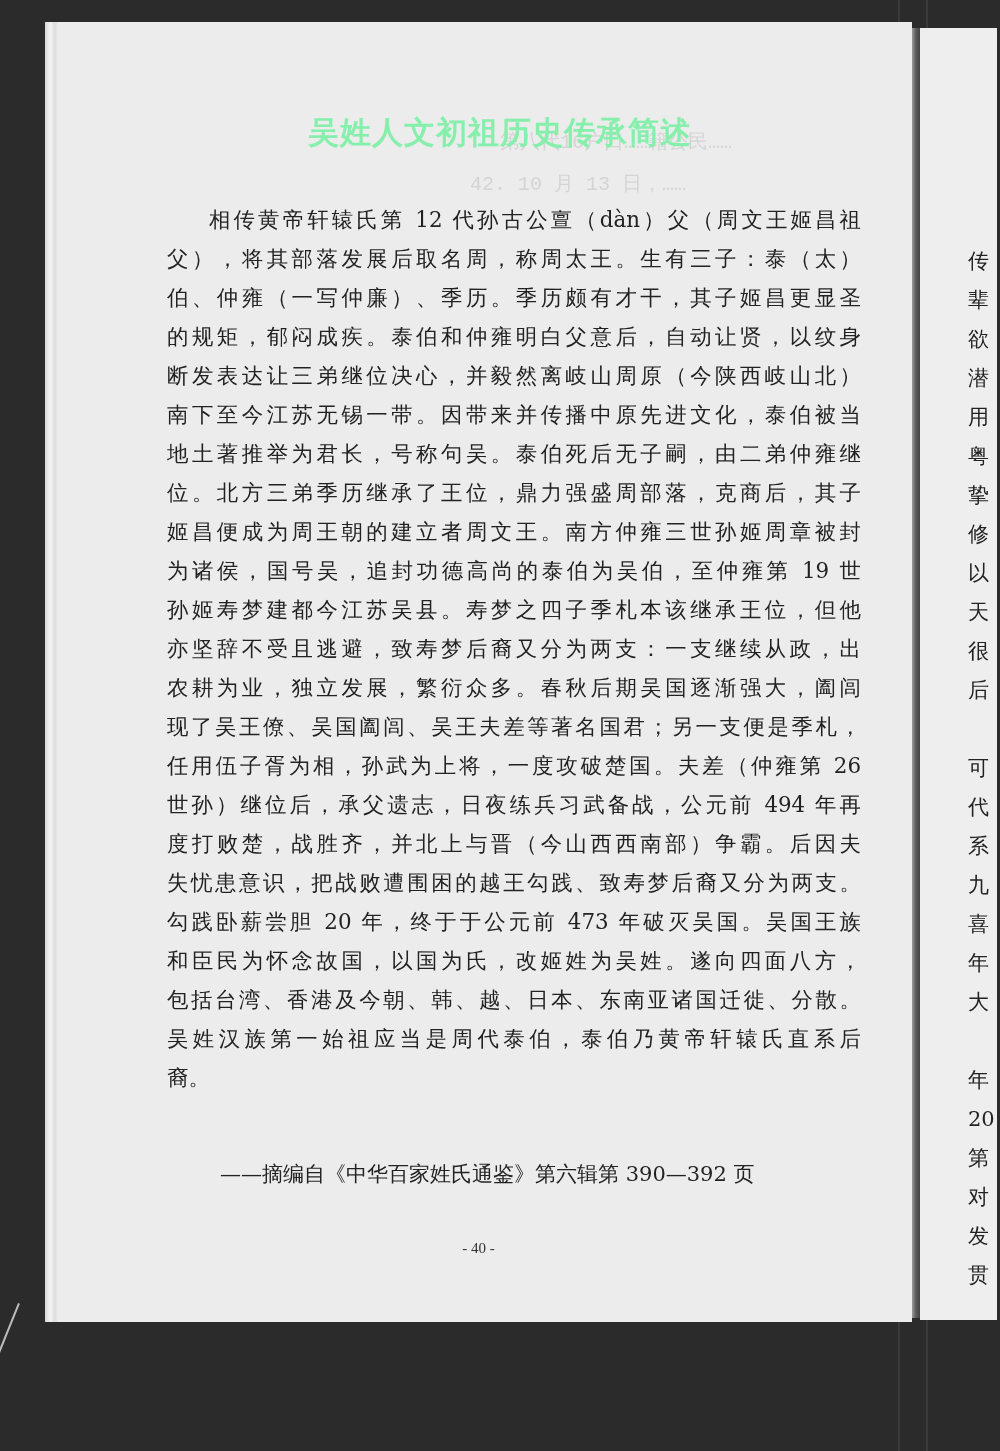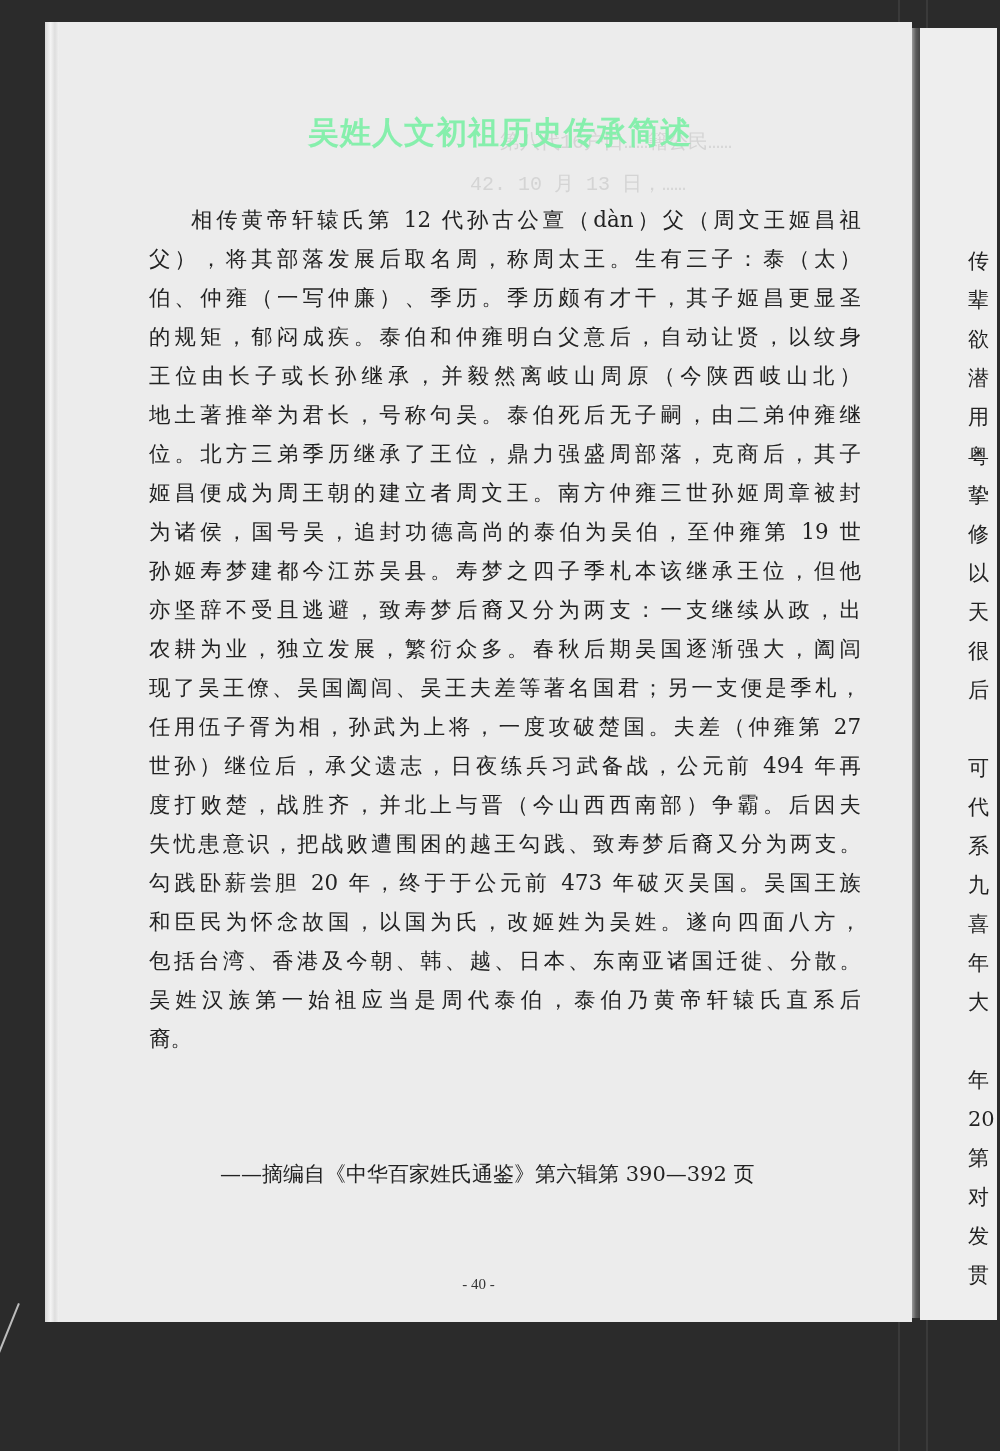--- a/index.html
+++ b/index.html
@@ -33,29 +33,29 @@
   .title {
     position:absolute; left:0; right:0; top:112px; text-align:center;
     font-family:Liberation Serif, serif;
     font-weight:bold; font-size:31px; letter-spacing:1px; color:#86efac;
   }
   .body-text {
     position:absolute; left:149px; top:200px; width:712px;
     font-size:21.4px; line-height:39px; color:#222;
     text-align:justify;
   }
-  .body-line { display:block; white-space:nowrap; text-align-last:justify; height:39px; }
+  .body-line { display:block; white-space:nowrap; text-align-last:justify; height:39px;margin-left:18px; }
   .body-line.first { padding-left:42px; }
   .body-line.last { text-align-last:left; }
   .source {
     position:absolute; left:220px; top:1160px; font-size:21px; color:#222;
     white-space:nowrap;
   }
   .page-number {
-    position:absolute; left:0; right:0; top:1276px; text-align:center;
+    position:absolute; left:0; right:0; top:1240px; text-align:center;
     font-family:"Liberation Serif",serif; font-size:15px; color:#333;
   }
   .ghost {
     position:absolute; color:#d4d4d4; font-size:20px; white-space:nowrap;
     font-family:Liberation Mono, monospace;
   }
   .right-col {
     position:absolute; left:968px; font-size:21px; color:#222; line-height:39px;
     width:40px; overflow:hidden; white-space:nowrap;
   }
@@ -74,30 +74,31 @@
 <div class="ghost" style="left:500px; top:128px;">第八代16户口……籍公民……</div>
 <div class="ghost" style="left:470px; top:170px;">42. 10 月 13 日，……</div>
 
 <div class="title">吴姓人文初祖历史传承简述</div>
 
 <div class="body-text">
   <span class="body-line first">相传黄帝轩辕氏第 12 代孙古公亶（dàn）父（周文王姬昌祖</span>
   <span class="body-line">父），将其部落发展后取名周，称周太王。生有三子：泰（太）</span>
   <span class="body-line">伯、仲雍（一写仲廉）、季历。季历颇有才干，其子姬昌更显圣</span>
   <span class="body-line">的规矩，郁闷成疾。泰伯和仲雍明白父意后，自动让贤，以纹身</span>
-  <span class="body-line">王位由长子或长孙继承，并毅然离岐山周原（今陕西岐山北）</span>
+  <span class="body-line">断发表达让三弟继位决心，并毅然离岐山周原（今陕西岐山北）</span>
+  <span class="body-line">南下至今江苏无锡一带。因带来并传播中原先进文化，泰伯被当</span>
   <span class="body-line">地土著推举为君长，号称句吴。泰伯死后无子嗣，由二弟仲雍继</span>
   <span class="body-line">位。北方三弟季历继承了王位，鼎力强盛周部落，克商后，其子</span>
   <span class="body-line">姬昌便成为周王朝的建立者周文王。南方仲雍三世孙姬周章被封</span>
   <span class="body-line">为诸侯，国号吴，追封功德高尚的泰伯为吴伯，至仲雍第 19 世</span>
   <span class="body-line">孙姬寿梦建都今江苏吴县。寿梦之四子季札本该继承王位，但他</span>
   <span class="body-line">亦坚辞不受且逃避，致寿梦后裔又分为两支：一支继续从政，出</span>
   <span class="body-line">农耕为业，独立发展，繁衍众多。春秋后期吴国逐渐强大，阖闾</span>
   <span class="body-line">现了吴王僚、吴国阖闾、吴王夫差等著名国君；另一支便是季札，</span>
-  <span class="body-line">任用伍子胥为相，孙武为上将，一度攻破楚国。夫差（仲雍第 27</span>
+  <span class="body-line">任用伍子胥为相，孙武为上将，一度攻破楚国。夫差（仲雍第 26</span>
   <span class="body-line">世孙）继位后，承父遗志，日夜练兵习武备战，公元前 494 年再</span>
   <span class="body-line">度打败楚，战胜齐，并北上与晋（今山西西南部）争霸。后因夫</span>
   <span class="body-line">失忧患意识，把战败遭围困的越王勾践、致寿梦后裔又分为两支。</span>
   <span class="body-line">勾践卧薪尝胆 20 年，终于于公元前 473 年破灭吴国。吴国王族</span>
   <span class="body-line">和臣民为怀念故国，以国为氏，改姬姓为吴姓。遂向四面八方，</span>
   <span class="body-line">包括台湾、香港及今朝、韩、越、日本、东南亚诸国迁徙、分散。</span>
   <span class="body-line">吴姓汉族第一始祖应当是周代泰伯，泰伯乃黄帝轩辕氏直系后</span>
   <span class="body-line last">裔。</span>
 </div>
 

